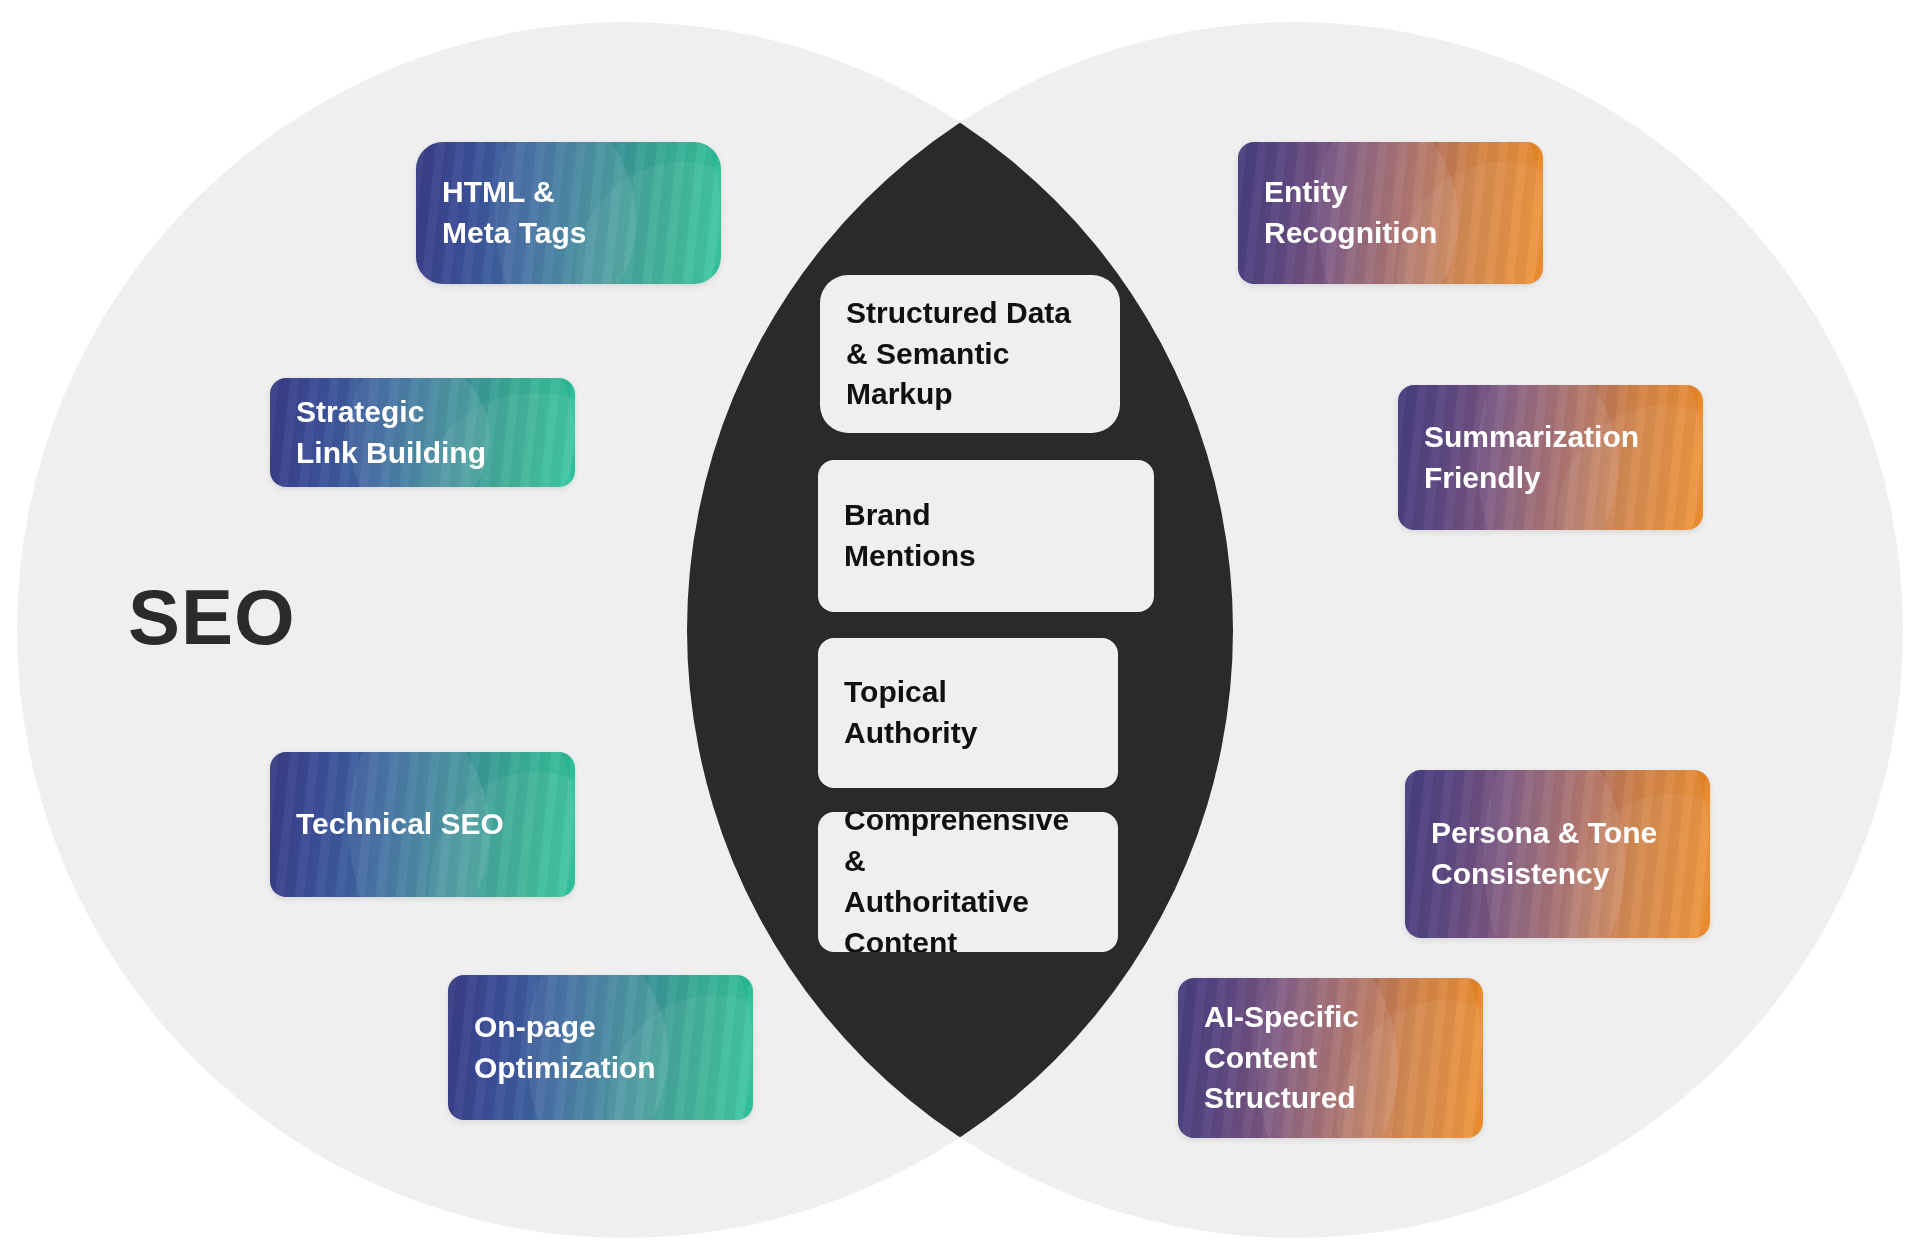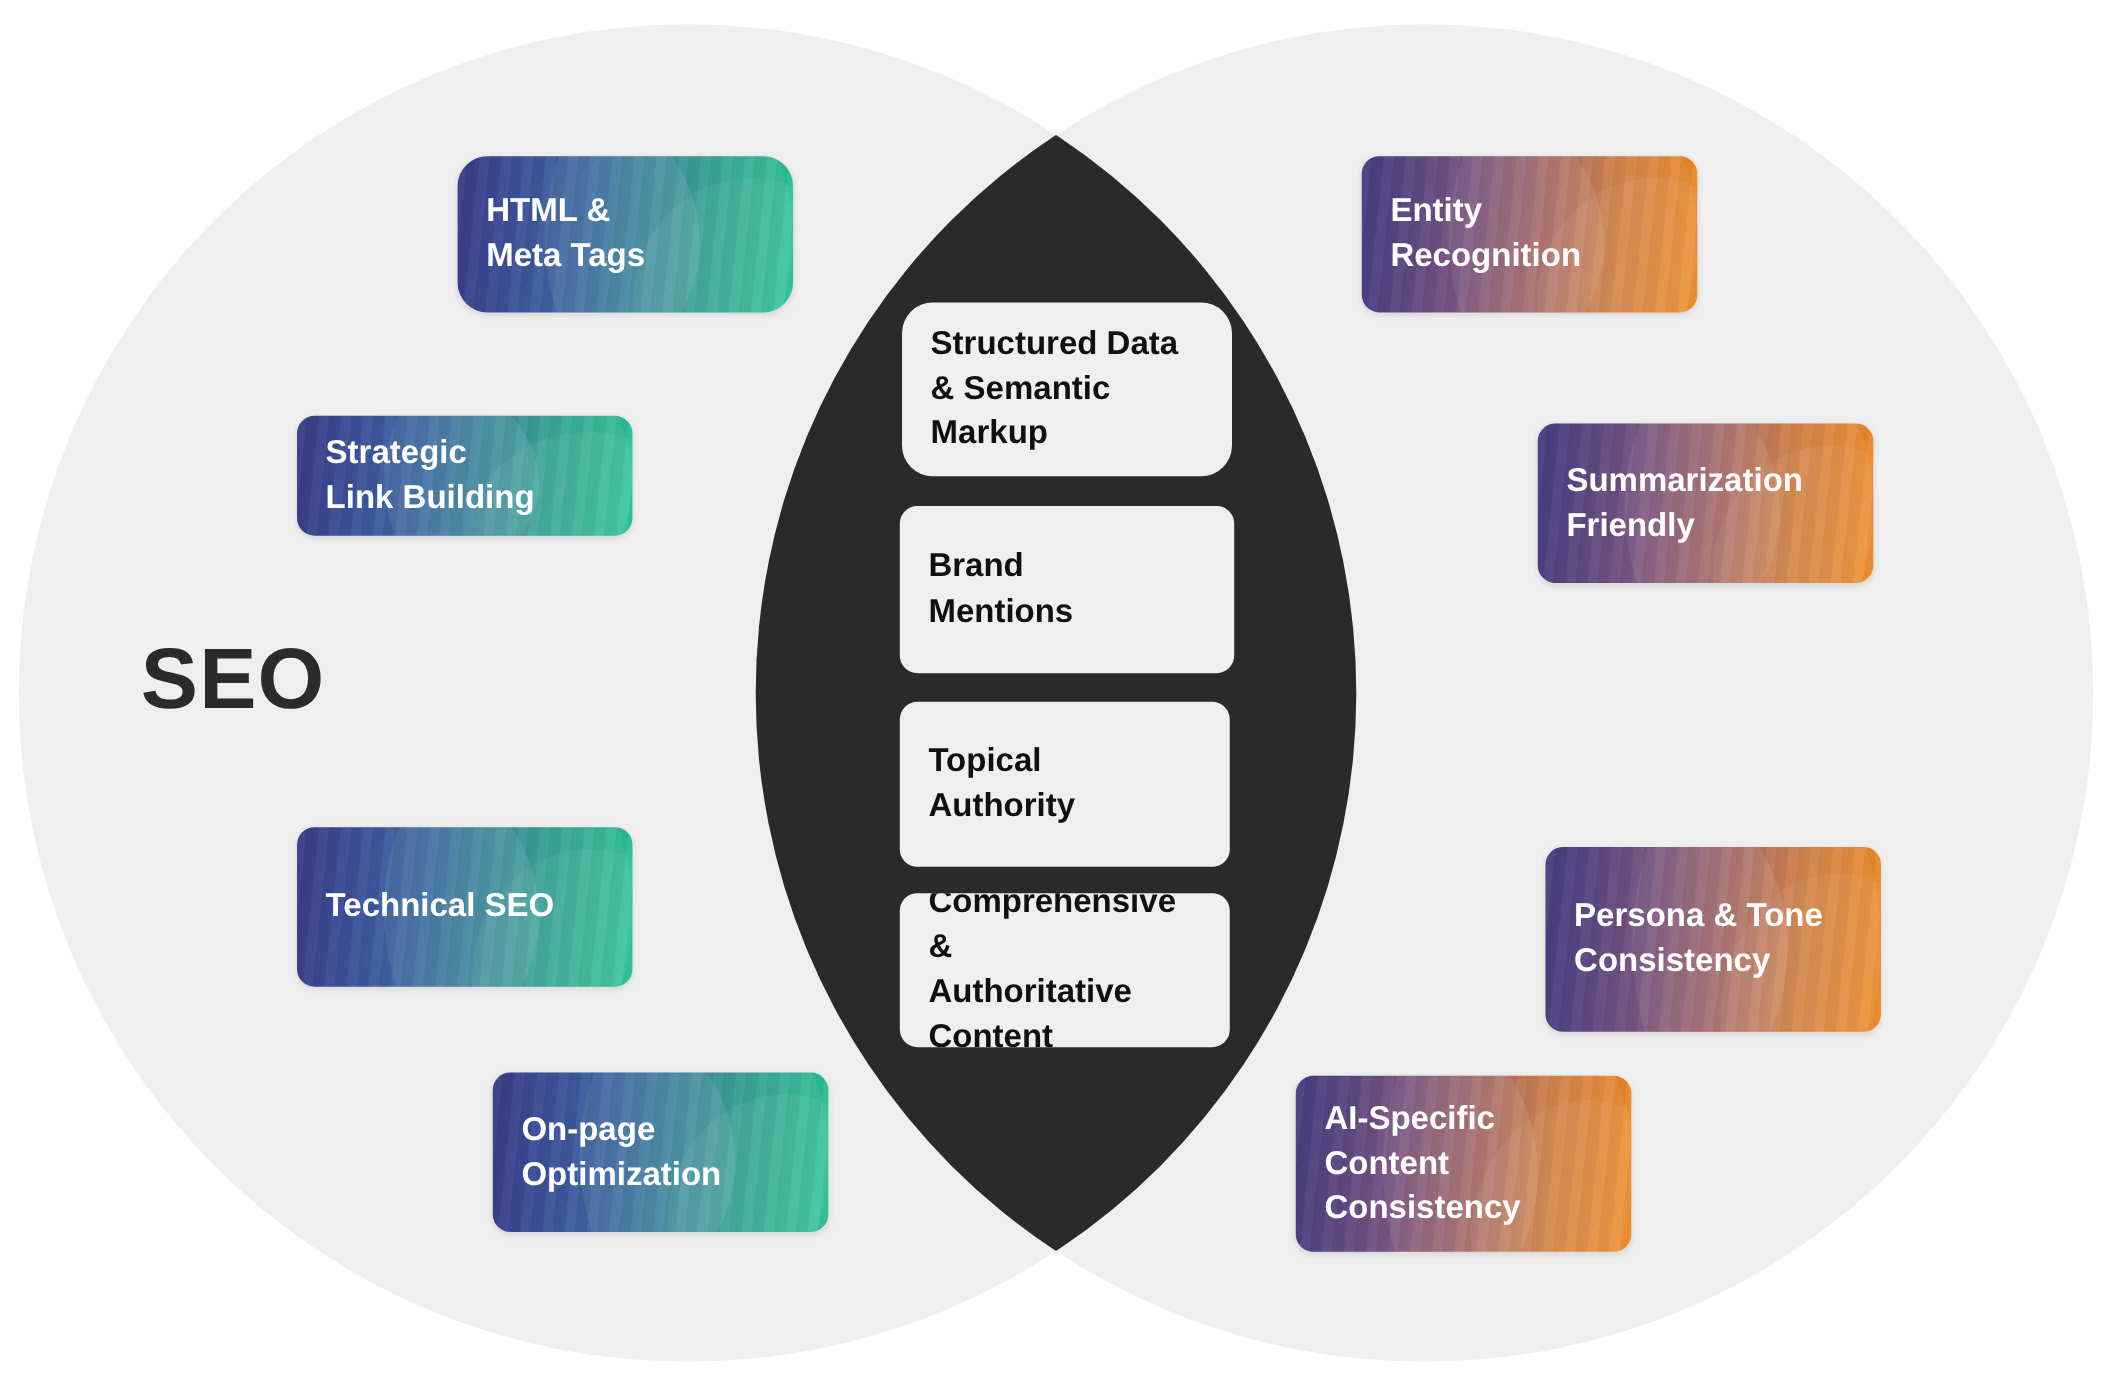--- a/index.html
+++ b/index.html
@@ -189,21 +189,21 @@
     <span class="card-label">On-page
 Optimization</span>
   </div>
 
   <div class="card center-card" style="left:820px; top:275px; width:300px; height:158px;border-radius:28px;">
     <span class="card-label">Structured Data
 &amp; Semantic
 Markup</span>
   </div>
 
-  <div class="card center-card" style="left:818px; top:460px; width:304px; height:152px;">
+  <div class="card center-card" style="left:818px; top:460px; width:336px; height:152px;">
     <span class="card-label">Brand
 Mentions</span>
   </div>
 
   <div class="card center-card" style="left:818px; top:638px; width:300px; height:150px;">
     <span class="card-label">Topical
 Authority</span>
   </div>
 
   <div class="card center-card" style="left:818px; top:812px; width:300px; height:140px;">
@@ -239,16 +239,16 @@
 Consistency</span>
   </div>
 
   <div class="card geo-card" style="left:1178px; top:978px; width:305px; height:160px;">
     <span class="tex tex-a"></span>
     <span class="tex tex-b"></span>
     <span class="tex tex-c"></span>
     <span class="tex-stripes"></span>
     <span class="card-label">AI-Specific
 Content
-Consistency</span>
+Structured</span>
   </div>
 
 </div>
 
 </body></html>

